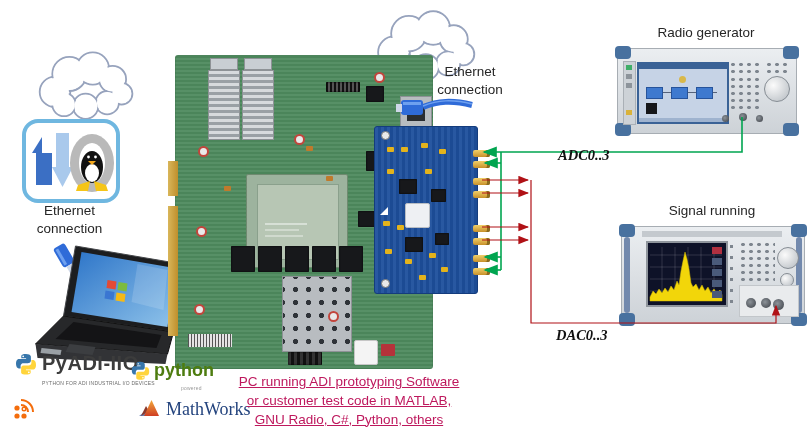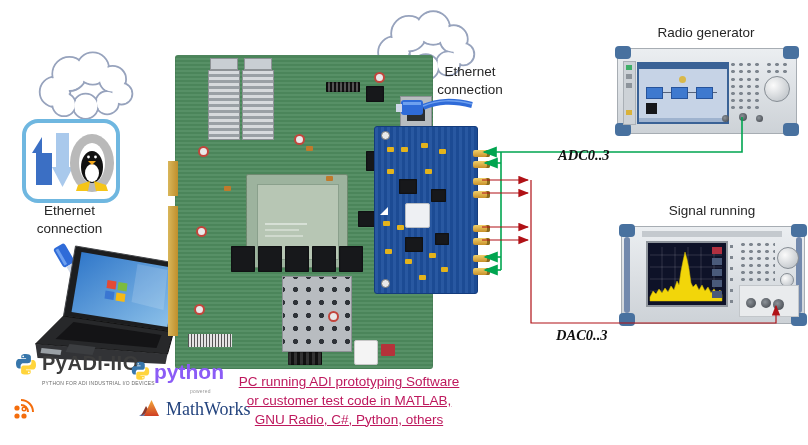--- a/index.html
+++ b/index.html
@@ -23,21 +23,21 @@
   .dots{background-image:radial-gradient(circle,#7e868f 1.6px,transparent 2px);background-size:8px 7px;}
   
   .instrument{background:linear-gradient(#ebeef1,#cdd2d7);border:1px solid #a7adb3;border-radius:4px;}
   .bumper{position:absolute;width:16px;height:13px;background:#48719f;border-radius:4px;}
   .knob{position:absolute;border-radius:50%;background:radial-gradient(circle at 35% 35%,#fbfbfb,#b4bac0);border:1px solid #868d94;}
   .conn{position:absolute;border-radius:50%;background:radial-gradient(circle at 40% 40%,#8c9298,#3a3e45);}
   .tiny{display:inline-block;font-size:8px;transform:scale(.62);transform-origin:0 0;white-space:nowrap;letter-spacing:.4px;}
   
   .logo-name-pyadi{font-size:20px;font-weight:700;color:#3c3c3c;letter-spacing:.5px;line-height:1;}
   .logo-tag-pyadi{color:#6b6b6b;margin-top:1px;height:7px;}
-  .logo-python-name{font-size:21px;font-weight:600;color:#8b5cf6;line-height:1;}
+  .logo-python-name{font-size:18px;font-weight:600;color:#4d7c0f;line-height:1;}
   .logo-python-sub{color:#9a9a9a;height:6px;text-align:right;}
   .gnu{font-size:20px;font-weight:800;color:#8c8c8c;letter-spacing:-.5px;line-height:1;}
   .radio{font-size:20px;font-weight:800;color:#f46d0c;letter-spacing:-.5px;line-height:1;}
   .logo-tag-gnu{color:#f46d0c;height:6px;}
   .mw-name{font-family:"Liberation Serif",serif;font-size:18px;color:#24447e;line-height:1;}
   .caption{font-size:13.5px;color:#be185d;text-align:center;line-height:1.4;text-decoration:underline;}
 </style>
 </head>
 <body>
 

